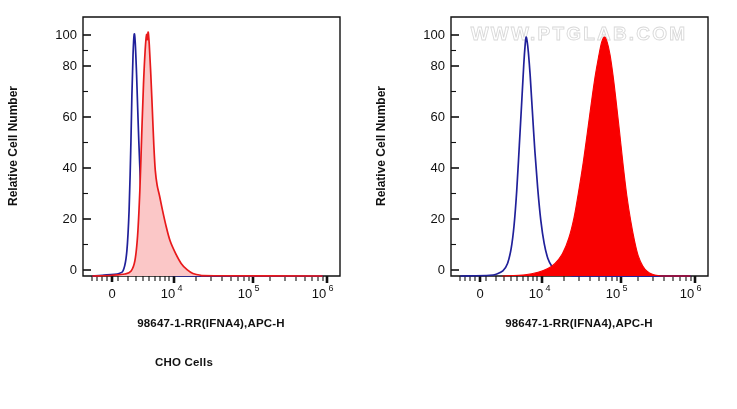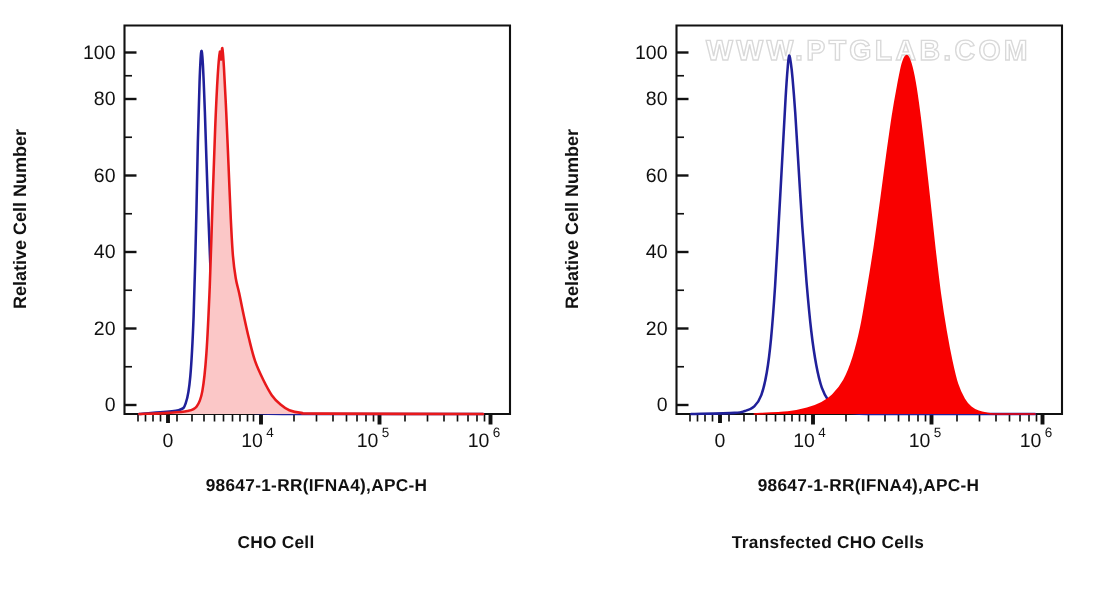--- a/index.html
+++ b/index.html
@@ -140,21 +140,21 @@
 
       <g id="curves-left">
           <path d="M 92.88 276.00 C 94.45 275.87, 97.96 275.66, 102.32 275.25 C 106.69 274.83, 115.45 274.62, 119.05 273.49 C 122.65 272.35, 122.62 272.23, 123.92 268.46 C 125.23 264.68, 126.01 260.49, 126.87 250.85 C 127.73 241.22, 128.44 227.39, 129.08 210.62 C 129.72 193.86, 130.25 169.55, 130.73 150.27 C 131.20 130.99, 131.52 110.88, 131.90 94.95 C 132.29 79.03, 132.67 64.78, 133.04 54.72 C 133.41 44.66, 133.78 36.70, 134.14 34.60 C 134.50 32.51, 134.80 35.44, 135.21 42.15 C 135.62 48.85, 136.08 61.00, 136.59 74.83 C 137.10 88.67, 137.65 108.36, 138.25 125.13 C 138.84 141.89, 139.44 159.91, 140.16 175.42 C 140.88 190.92, 141.71 206.43, 142.59 218.17 C 143.48 229.90, 144.36 238.28, 145.47 245.83 C 146.58 253.37, 147.79 259.24, 149.27 263.43 C 150.74 267.62, 152.24 269.13, 154.31 270.97 C 156.39 272.81, 158.42 273.74, 161.70 274.49 C 164.98 275.25, 168.24 275.25, 174.00 275.50 C 179.76 275.75, 171.61 275.92, 196.28 276.00 C 220.94 276.08, 301.05 276.00, 322.00 276.00" fill="none" stroke="#20209a" stroke-width="1.7" stroke-linejoin="round" stroke-linecap="round"></path>
           <path d="M 92.88 276.00 C 96.06 275.87, 106.65 275.58, 112.00 275.25 C 117.35 274.91, 121.76 274.70, 124.95 273.99 C 128.14 273.28, 129.47 273.15, 131.12 270.97 C 132.77 268.79, 133.78 266.78, 134.86 260.91 C 135.94 255.05, 136.76 247.50, 137.59 235.77 C 138.42 224.03, 139.16 207.27, 139.85 190.50 C 140.53 173.74, 141.09 152.79, 141.69 135.18 C 142.30 117.58, 142.89 99.14, 143.47 84.89 C 144.05 70.64, 144.67 58.07, 145.19 49.69 C 145.71 41.31, 146.21 36.28, 146.58 34.60 C 146.95 32.93, 147.13 40.05, 147.40 39.63 C 147.67 39.21, 147.90 31.25, 148.21 32.09 C 148.52 32.93, 148.83 37.54, 149.27 44.66 C 149.70 51.78, 150.31 63.94, 150.82 74.83 C 151.34 85.73, 151.84 98.30, 152.34 110.04 C 152.84 121.77, 153.34 135.18, 153.83 145.24 C 154.32 155.30, 154.72 163.68, 155.28 170.39 C 155.84 177.09, 156.47 181.28, 157.17 185.48 C 157.87 189.67, 158.57 191.34, 159.47 195.53 C 160.37 199.72, 161.49 205.59, 162.58 210.62 C 163.66 215.65, 164.74 220.68, 165.99 225.71 C 167.24 230.74, 168.48 236.19, 170.08 240.80 C 171.68 245.41, 173.72 249.60, 175.57 253.37 C 177.42 257.14, 179.26 260.70, 181.17 263.43 C 183.08 266.15, 185.08 268.04, 187.03 269.71 C 188.98 271.39, 190.60 272.56, 192.89 273.49 C 195.18 274.41, 197.21 274.87, 200.77 275.25 C 204.33 275.62, 194.06 275.62, 214.26 275.75 C 234.47 275.87, 304.04 275.96, 322.00 276.00 L 322.00 276 L 92.88 276 Z" fill="#fbc7c7" stroke="none"></path>
           <path d="M 92.88 276.00 C 96.06 275.87, 106.65 275.58, 112.00 275.25 C 117.35 274.91, 121.76 274.70, 124.95 273.99 C 128.14 273.28, 129.47 273.15, 131.12 270.97 C 132.77 268.79, 133.78 266.78, 134.86 260.91 C 135.94 255.05, 136.76 247.50, 137.59 235.77 C 138.42 224.03, 139.16 207.27, 139.85 190.50 C 140.53 173.74, 141.09 152.79, 141.69 135.18 C 142.30 117.58, 142.89 99.14, 143.47 84.89 C 144.05 70.64, 144.67 58.07, 145.19 49.69 C 145.71 41.31, 146.21 36.28, 146.58 34.60 C 146.95 32.93, 147.13 40.05, 147.40 39.63 C 147.67 39.21, 147.90 31.25, 148.21 32.09 C 148.52 32.93, 148.83 37.54, 149.27 44.66 C 149.70 51.78, 150.31 63.94, 150.82 74.83 C 151.34 85.73, 151.84 98.30, 152.34 110.04 C 152.84 121.77, 153.34 135.18, 153.83 145.24 C 154.32 155.30, 154.72 163.68, 155.28 170.39 C 155.84 177.09, 156.47 181.28, 157.17 185.48 C 157.87 189.67, 158.57 191.34, 159.47 195.53 C 160.37 199.72, 161.49 205.59, 162.58 210.62 C 163.66 215.65, 164.74 220.68, 165.99 225.71 C 167.24 230.74, 168.48 236.19, 170.08 240.80 C 171.68 245.41, 173.72 249.60, 175.57 253.37 C 177.42 257.14, 179.26 260.70, 181.17 263.43 C 183.08 266.15, 185.08 268.04, 187.03 269.71 C 188.98 271.39, 190.60 272.56, 192.89 273.49 C 195.18 274.41, 197.21 274.87, 200.77 275.25 C 204.33 275.62, 194.06 275.62, 214.26 275.75 C 234.47 275.87, 304.04 275.96, 322.00 276.00" fill="none" stroke="#e8191b" stroke-width="1.7" stroke-linejoin="round" stroke-linecap="round"></path>
         </g>
 
       <text class="axis-title" x="211" y="327" text-anchor="middle">98647-1-RR(IFNA4),APC-H</text>
     </svg>
 
-    <div class="caption">CHO Cell</div>
+    <div class="caption">CHO Cells</div>
   </div>
 
   <div class="panel">
     <svg class="panel-svg" width="369" height="409" viewBox="0 0 369 409">
 
       <text class="ylabel" x="17" y="146" transform="rotate(-90 17 146)" text-anchor="middle">Relative Cell Number</text>
 
       <g>
         <text class="tick-label" x="77" y="274" text-anchor="end">0</text>
         <text class="tick-label" x="77" y="223" text-anchor="end">20</text>
@@ -242,16 +242,15 @@
 
       <g id="curves-right">
           <path d="M 92.88 276.00 C 97.68 275.87, 115.71 275.58, 121.68 275.25 C 127.64 274.91, 126.46 274.70, 128.65 273.99 C 130.85 273.28, 133.04 272.73, 134.86 270.97 C 136.67 269.21, 138.14 267.20, 139.53 263.43 C 140.92 259.66, 142.10 254.63, 143.18 248.34 C 144.26 242.05, 145.10 235.35, 146.03 225.71 C 146.96 216.07, 147.86 203.92, 148.74 190.50 C 149.62 177.09, 150.49 160.33, 151.33 145.24 C 152.18 130.16, 153.09 113.39, 153.83 99.98 C 154.56 86.57, 155.20 74.00, 155.76 64.78 C 156.31 55.56, 156.78 49.27, 157.17 44.66 C 157.56 40.05, 157.75 37.54, 158.10 37.12 C 158.44 36.70, 158.86 39.63, 159.24 42.15 C 159.62 44.66, 159.89 46.76, 160.37 52.20 C 160.85 57.65, 161.48 65.20, 162.14 74.83 C 162.79 84.47, 163.52 97.47, 164.30 110.04 C 165.08 122.61, 165.93 137.28, 166.82 150.27 C 167.72 163.26, 168.68 176.26, 169.68 187.99 C 170.68 199.72, 171.76 211.46, 172.84 220.68 C 173.92 229.90, 175.00 237.02, 176.17 243.31 C 177.34 249.60, 178.50 254.42, 179.86 258.40 C 181.22 262.38, 182.81 264.89, 184.35 267.20 C 185.89 269.50, 187.39 271.01, 189.10 272.23 C 190.82 273.44, 192.46 273.95, 194.63 274.49 C 196.80 275.04, 198.15 275.25, 202.14 275.50 C 206.12 275.75, 198.58 275.92, 218.55 276.00 C 238.53 276.08, 304.76 276.00, 322.00 276.00" fill="none" stroke="#20209a" stroke-width="1.7" stroke-linejoin="round" stroke-linecap="round"></path>
           <path d="M 134.86 276.00 C 138.58 275.79, 151.30 275.37, 157.17 274.74 C 163.04 274.11, 166.30 273.28, 170.08 272.23 C 173.86 271.18, 177.03 269.92, 179.86 268.46 C 182.68 266.99, 184.57 265.94, 187.03 263.43 C 189.49 260.91, 192.34 257.56, 194.63 253.37 C 196.92 249.18, 198.89 244.15, 200.77 238.28 C 202.65 232.41, 204.32 225.71, 205.92 218.17 C 207.52 210.62, 208.82 202.24, 210.36 193.02 C 211.90 183.80, 213.67 172.90, 215.17 162.84 C 216.66 152.79, 218.03 142.31, 219.35 132.67 C 220.66 123.03, 221.77 114.23, 223.04 105.01 C 224.32 95.79, 225.74 85.31, 226.98 77.35 C 228.23 69.39, 229.38 63.10, 230.49 57.23 C 231.61 51.37, 232.65 45.50, 233.66 42.15 C 234.66 38.79, 235.62 37.12, 236.54 37.12 C 237.46 37.12, 238.27 39.21, 239.18 42.15 C 240.09 45.08, 241.05 49.27, 242.01 54.72 C 242.98 60.17, 243.97 67.29, 244.97 74.83 C 245.97 82.38, 246.89 90.34, 248.00 99.98 C 249.11 109.62, 250.45 121.77, 251.64 132.67 C 252.84 143.57, 253.98 154.88, 255.17 165.36 C 256.37 175.84, 257.56 186.31, 258.81 195.53 C 260.07 204.75, 261.41 213.14, 262.70 220.68 C 263.99 228.22, 265.27 234.93, 266.53 240.80 C 267.79 246.66, 268.90 251.69, 270.28 255.88 C 271.65 260.07, 273.26 263.34, 274.77 265.94 C 276.28 268.54, 277.72 270.09, 279.32 271.47 C 280.92 272.86, 282.57 273.57, 284.36 274.24 C 286.15 274.91, 288.05 275.20, 290.05 275.50 C 292.04 275.79, 291.01 275.92, 296.34 276.00 C 301.66 276.08, 317.72 276.00, 322.00 276.00 L 322.00 276 L 134.86 276 Z" fill="#f90000" stroke="none"></path>
           <path d="M 134.86 276.00 C 138.58 275.79, 151.30 275.37, 157.17 274.74 C 163.04 274.11, 166.30 273.28, 170.08 272.23 C 173.86 271.18, 177.03 269.92, 179.86 268.46 C 182.68 266.99, 184.57 265.94, 187.03 263.43 C 189.49 260.91, 192.34 257.56, 194.63 253.37 C 196.92 249.18, 198.89 244.15, 200.77 238.28 C 202.65 232.41, 204.32 225.71, 205.92 218.17 C 207.52 210.62, 208.82 202.24, 210.36 193.02 C 211.90 183.80, 213.67 172.90, 215.17 162.84 C 216.66 152.79, 218.03 142.31, 219.35 132.67 C 220.66 123.03, 221.77 114.23, 223.04 105.01 C 224.32 95.79, 225.74 85.31, 226.98 77.35 C 228.23 69.39, 229.38 63.10, 230.49 57.23 C 231.61 51.37, 232.65 45.50, 233.66 42.15 C 234.66 38.79, 235.62 37.12, 236.54 37.12 C 237.46 37.12, 238.27 39.21, 239.18 42.15 C 240.09 45.08, 241.05 49.27, 242.01 54.72 C 242.98 60.17, 243.97 67.29, 244.97 74.83 C 245.97 82.38, 246.89 90.34, 248.00 99.98 C 249.11 109.62, 250.45 121.77, 251.64 132.67 C 252.84 143.57, 253.98 154.88, 255.17 165.36 C 256.37 175.84, 257.56 186.31, 258.81 195.53 C 260.07 204.75, 261.41 213.14, 262.70 220.68 C 263.99 228.22, 265.27 234.93, 266.53 240.80 C 267.79 246.66, 268.90 251.69, 270.28 255.88 C 271.65 260.07, 273.26 263.34, 274.77 265.94 C 276.28 268.54, 277.72 270.09, 279.32 271.47 C 280.92 272.86, 282.57 273.57, 284.36 274.24 C 286.15 274.91, 288.05 275.20, 290.05 275.50 C 292.04 275.79, 291.01 275.92, 296.34 276.00 C 301.66 276.08, 317.72 276.00, 322.00 276.00" fill="none" stroke="#f90000" stroke-width="1.1" stroke-linejoin="round" stroke-linecap="round"></path>
         </g>
 
       <text class="axis-title" x="211" y="327" text-anchor="middle">98647-1-RR(IFNA4),APC-H</text>
     </svg>
 
-    <div class="caption">Transfected CHO Cells</div>
   </div>
 
 </div>
 
 </body></html>

